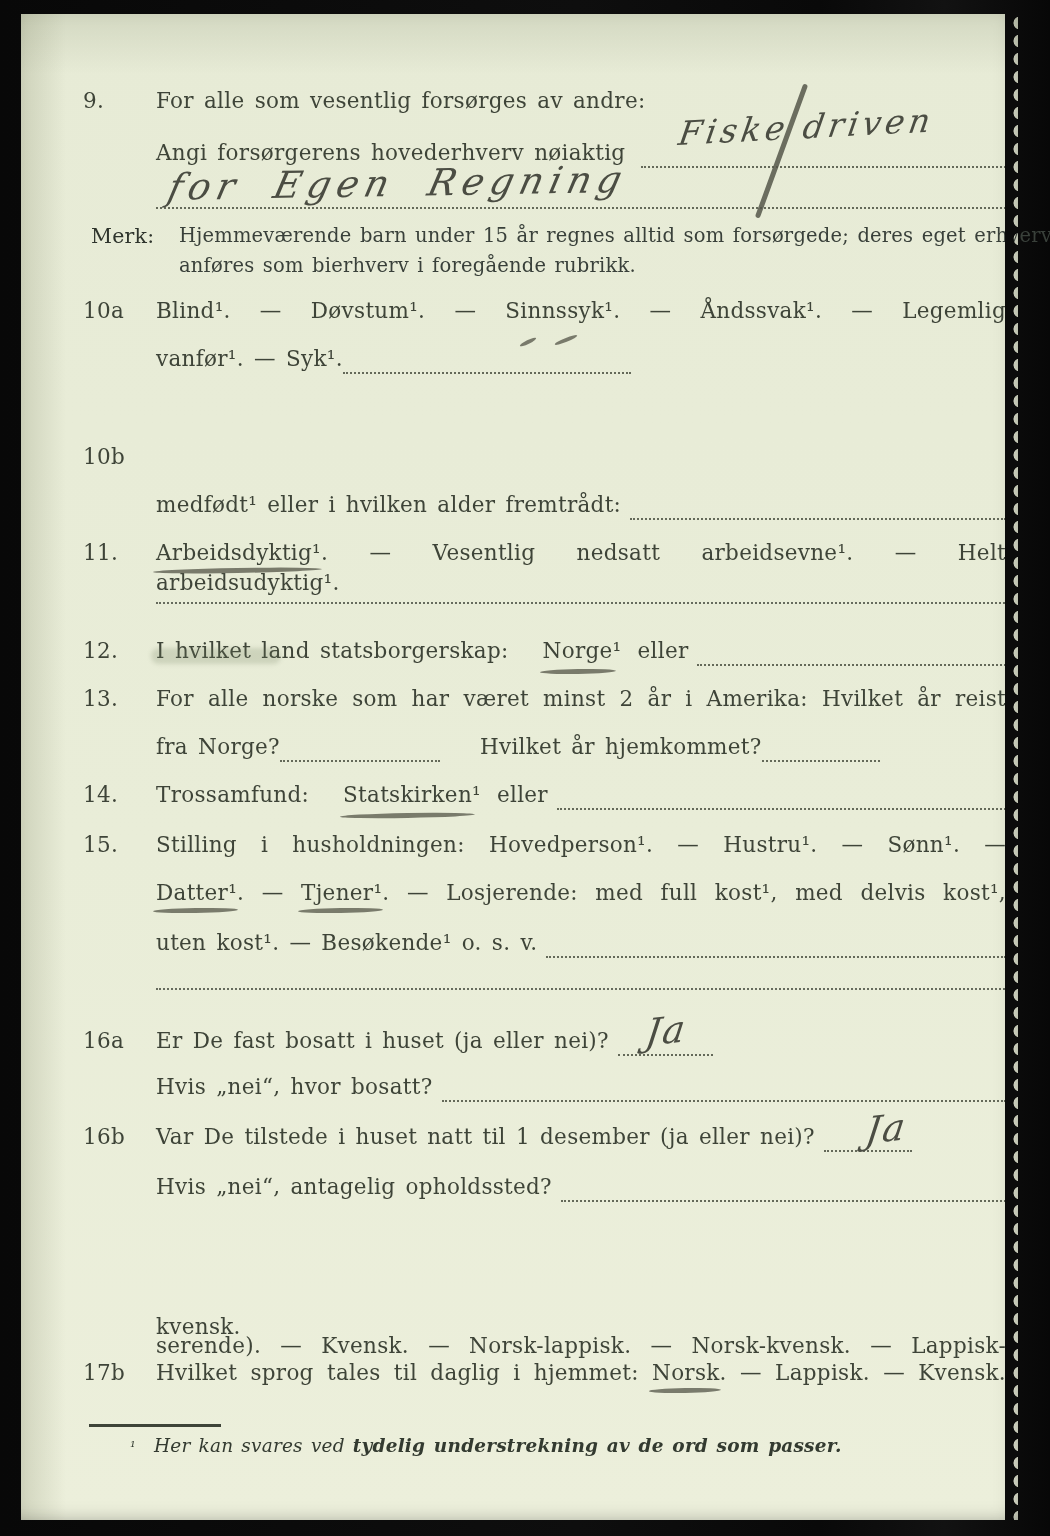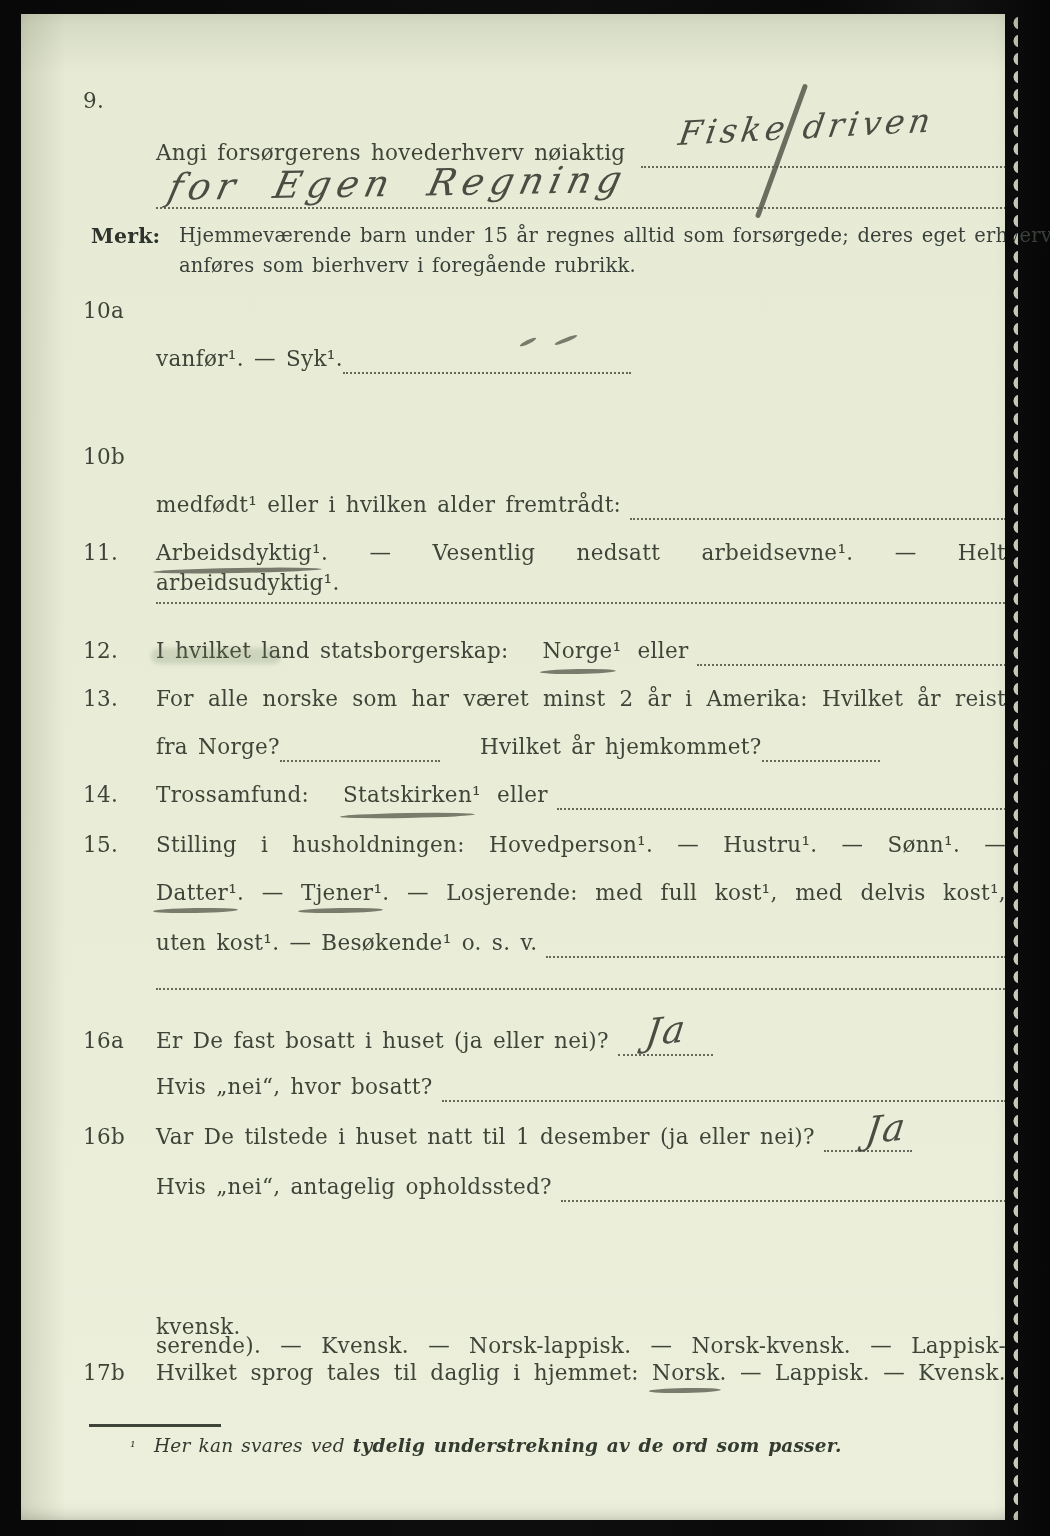--- a/index.html
+++ b/index.html
@@ -32,21 +32,21 @@
     letter-spacing:.3px; word-spacing:3px; white-space:nowrap;
   }
   .just { text-align:justify; text-align-last:justify; white-space:normal; }
   .num { position:absolute; left:-73px; width:70px; text-align:left; white-space:nowrap; }
   .flexrow { display:flex; align-items:center; }
   .fill { border-bottom:2px dotted #565b4c; height:17px; align-self:flex-end; opacity:.9; }
   .grow { flex:1 1 auto; }
   .mr-lg { margin-right:34px; } .mr-md { margin-right:16px; } .mr-sm { margin-right:9px; }
   .divider { position:absolute; left:135px; width:852px; border-top:2px dotted #505548; opacity:.85; }
   .merk-row { position:absolute; left:158px; width:830px; font-size:19.5px; line-height:28px; color:#39403a; white-space:nowrap; letter-spacing:.2px; word-spacing:2px; }
-  .merk-label { position:absolute; left:-88px; font-weight:bold; font-size:20.5px; color:#2e342c; }
+  .merk-label { position:absolute; left:-88px; font-weight:normal; font-size:20.5px; color:#2e342c; }
   .pu { position:relative; }
   .pu::after {
     content:""; position:absolute; left:-3px; right:6px; bottom:-8px; height:5px;
     background:#5c5e50; border-radius:50%; opacity:.8; transform:rotate(-1deg);
   }
   .pencil-mark { position:absolute; background:#5c5e50; border-radius:50%; opacity:.8; }
   .hand {
     position:absolute; font-family:"DejaVu Serif",serif; font-style:italic;
     color:#4b4d43; white-space:nowrap; transform-origin:left bottom;
   }
@@ -61,20 +61,21 @@
   .fn-bold { font-weight:bold; }
 </style>
 </head>
 <body>
 
 <div class="stage">
   <div class="paper">
 
     <div class="row" style="top:72px">
       <span class="num">9.</span>
+      <span>For alle som vesentlig forsørges av andre:</span>
     </div>
     <div class="row flexrow" style="top:124px">
       <span class="mr-md">Angi forsørgerens hovederhverv nøiaktig</span>
       <span class="fill grow"></span>
     </div>
     <div class="row flexrow" style="top:176px">
       <span class="fill grow"></span>
     </div>
     <div class="hand hand-occ1">Fiske driven</div>
     <div class="slash"></div>
@@ -83,20 +84,21 @@
     <div class="merk-row" style="top:208px">
       <span class="merk-label">Merk:</span>
       <span>Hjemmeværende barn under 15 år regnes alltid som forsørgede; deres eget erhverv</span>
     </div>
     <div class="merk-row" style="top:238px">
       <span>anføres som bierhverv i foregående rubrikk.</span>
     </div>
 
     <div class="row just" style="top:282px">
       <span class="num">10a</span>
+      <span>Blind¹. — Døvstum¹. — Sinnssyk¹. — Åndssvak¹. — Legemlig</span>
     </div>
     <div class="row flexrow" style="top:330px">
       <span>vanfør¹. — Syk¹.</span>
       <span class="fill" style="width:288px"></span>
     </div>
     <div class="pencil-mark" style="left:498px;top:326px;width:18px;height:4px;transform:rotate(-26deg)"></div>
     <div class="pencil-mark" style="left:533px;top:324px;width:24px;height:4px;transform:rotate(-22deg)"></div>
 
     <div class="row just" style="top:428px">
       <span class="num">10b</span>

